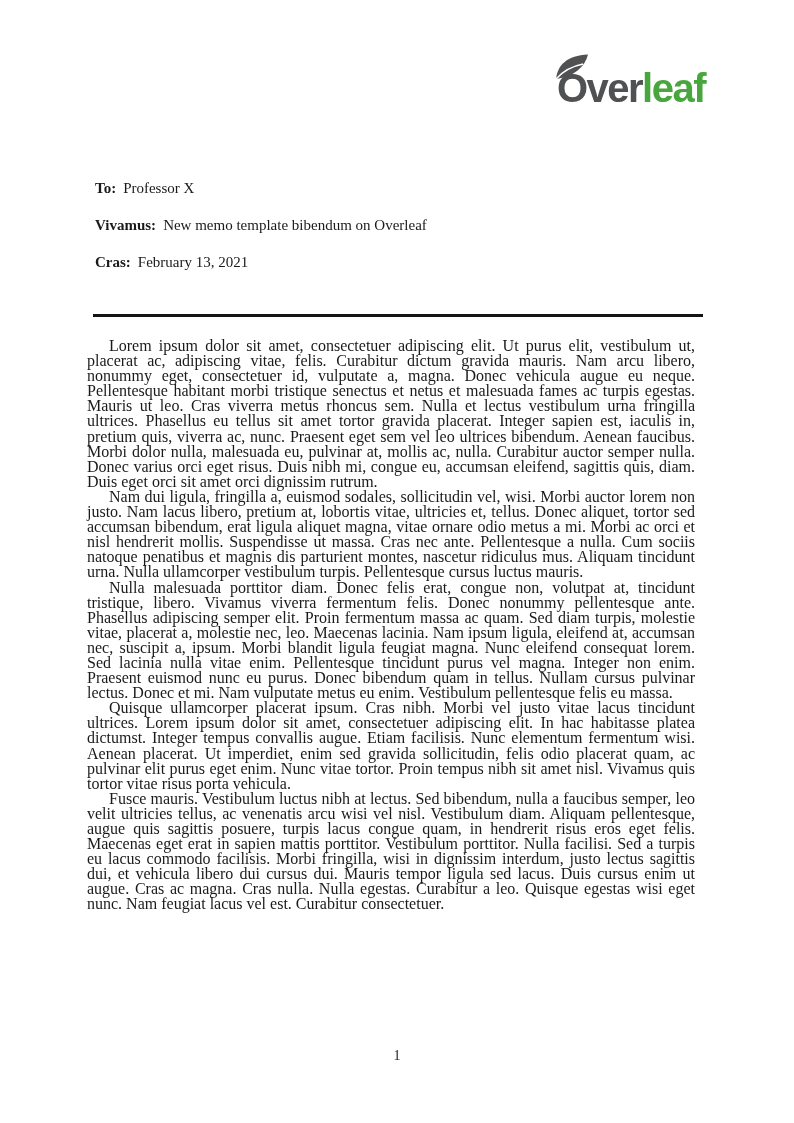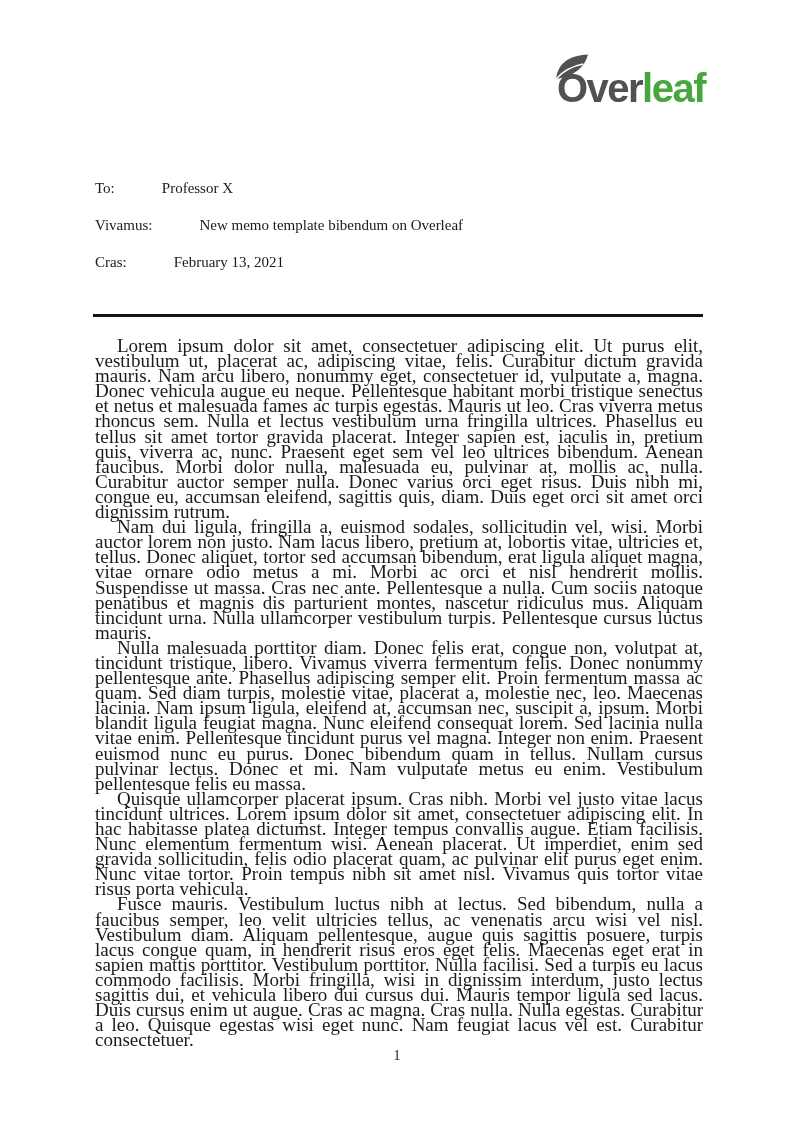--- a/index.html
+++ b/index.html
@@ -25,33 +25,33 @@
   .leaf-icon{
     position:absolute;left:-4px;top:-15px;width:37px;height:27px;
   }
 
   
   .memo-header{
     position:absolute;left:95px;top:178px;width:610px;
     font-size:15px;
   }
   .memo-row{margin-bottom:17px;line-height:20px;}
-  .memo-label{font-weight:400;margin-right:7px;}
-  .memo-value{font-weight:400;margin-left:40px;}
+  .memo-label{font-weight:700;margin-right:7px;}
+  .memo-value{font-weight:400;}
 
   
   .divider{
     position:absolute;left:93px;top:314px;width:610px;height:3px;
     background:#141414;
   }
 
   
   .body-text{
-    position:absolute;left:95px;top:338px;width:608px;
-    font-size:19px;line-height:15.1px;
+    position:absolute;left:87px;top:338px;width:608px;
+    font-size:16px;line-height:15.1px;
     text-align:justify;
   }
   .body-text p{
     margin:0;text-indent:22px;
   }
 
   
   .footer{
     position:absolute;left:0;top:1048px;width:794px;
     text-align:center;font-size:14px;color:#222;

